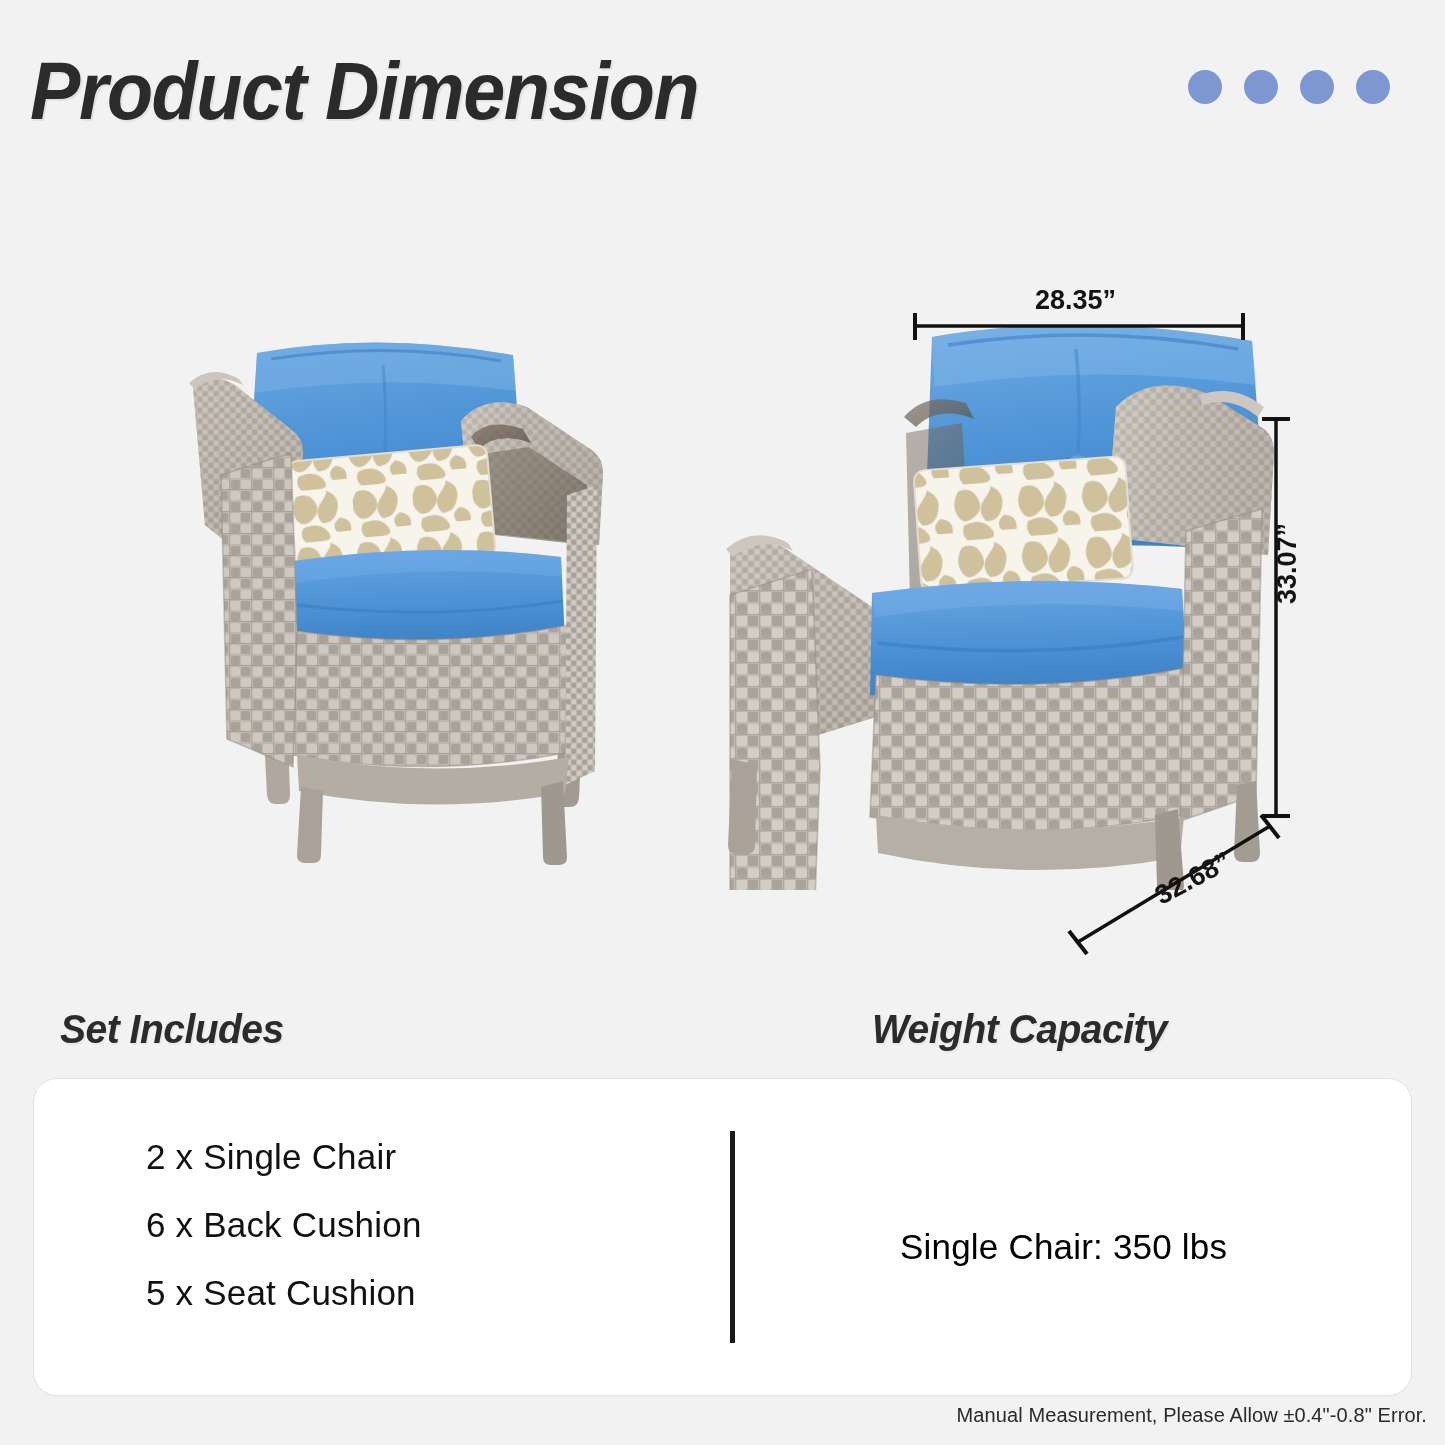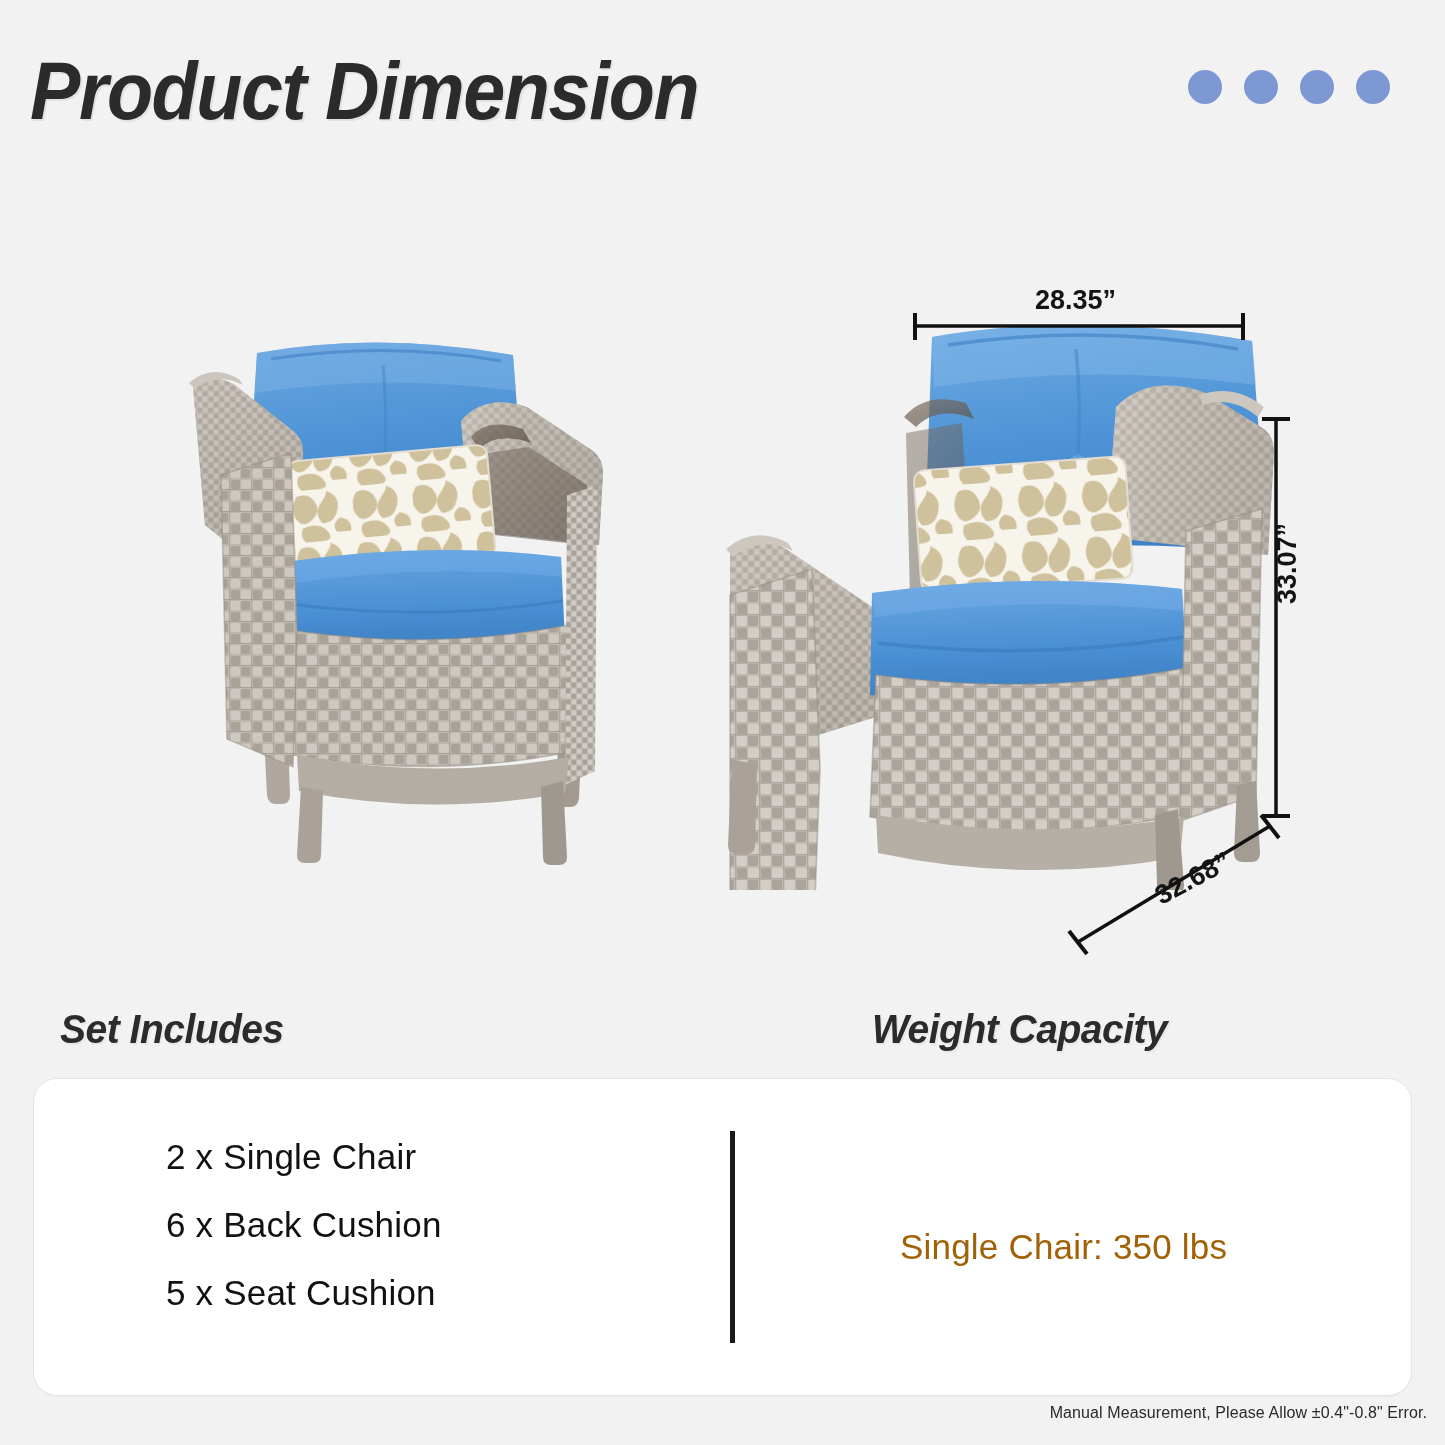--- a/index.html
+++ b/index.html
@@ -71,39 +71,39 @@
     left:33px; top:1078px;
     width:1379px; height:318px;
     background:#ffffff;
     border:1px solid #e4e4e4;
     border-radius:24px;
     box-shadow:0 1px 2px rgba(0,0,0,0.03);
   }
   .card-inner{ position:relative; width:100%; height:100%; }
 
   .set-list{
-    position:absolute; left:132px; top:58px;
+    position:absolute; left:112px; top:58px;
     display:flex; flex-direction:column; gap:28px;justify-content:center;
   }
   .set-item{ font-size:35px; color:#111; letter-spacing:0.2px; }
 
   .divider{
     position:absolute; left:696px; top:52px;
     width:5px; height:212px; background:#1a1a1a;
   }
 
   .weight-text{
     position:absolute; left:866px; top:148px;
-    font-size:35px; color:#a16207; letter-spacing:0.2px;
+    font-size:35px; color:#000000; letter-spacing:0.2px;
   }
 
   
   .footer-note{
     position:absolute; right:18px; top:1404px;
-    font-size:16px; color:#2a2a2a; letter-spacing:0.1px;
+    font-size:20px; color:#2a2a2a; letter-spacing:0.1px;
     white-space:nowrap;
   }
 </style>
 </head>
 <body>
 
 <div class="page-title">Product Dimension</div>
 
 <div class="dots">
   <span class="dot"></span>

